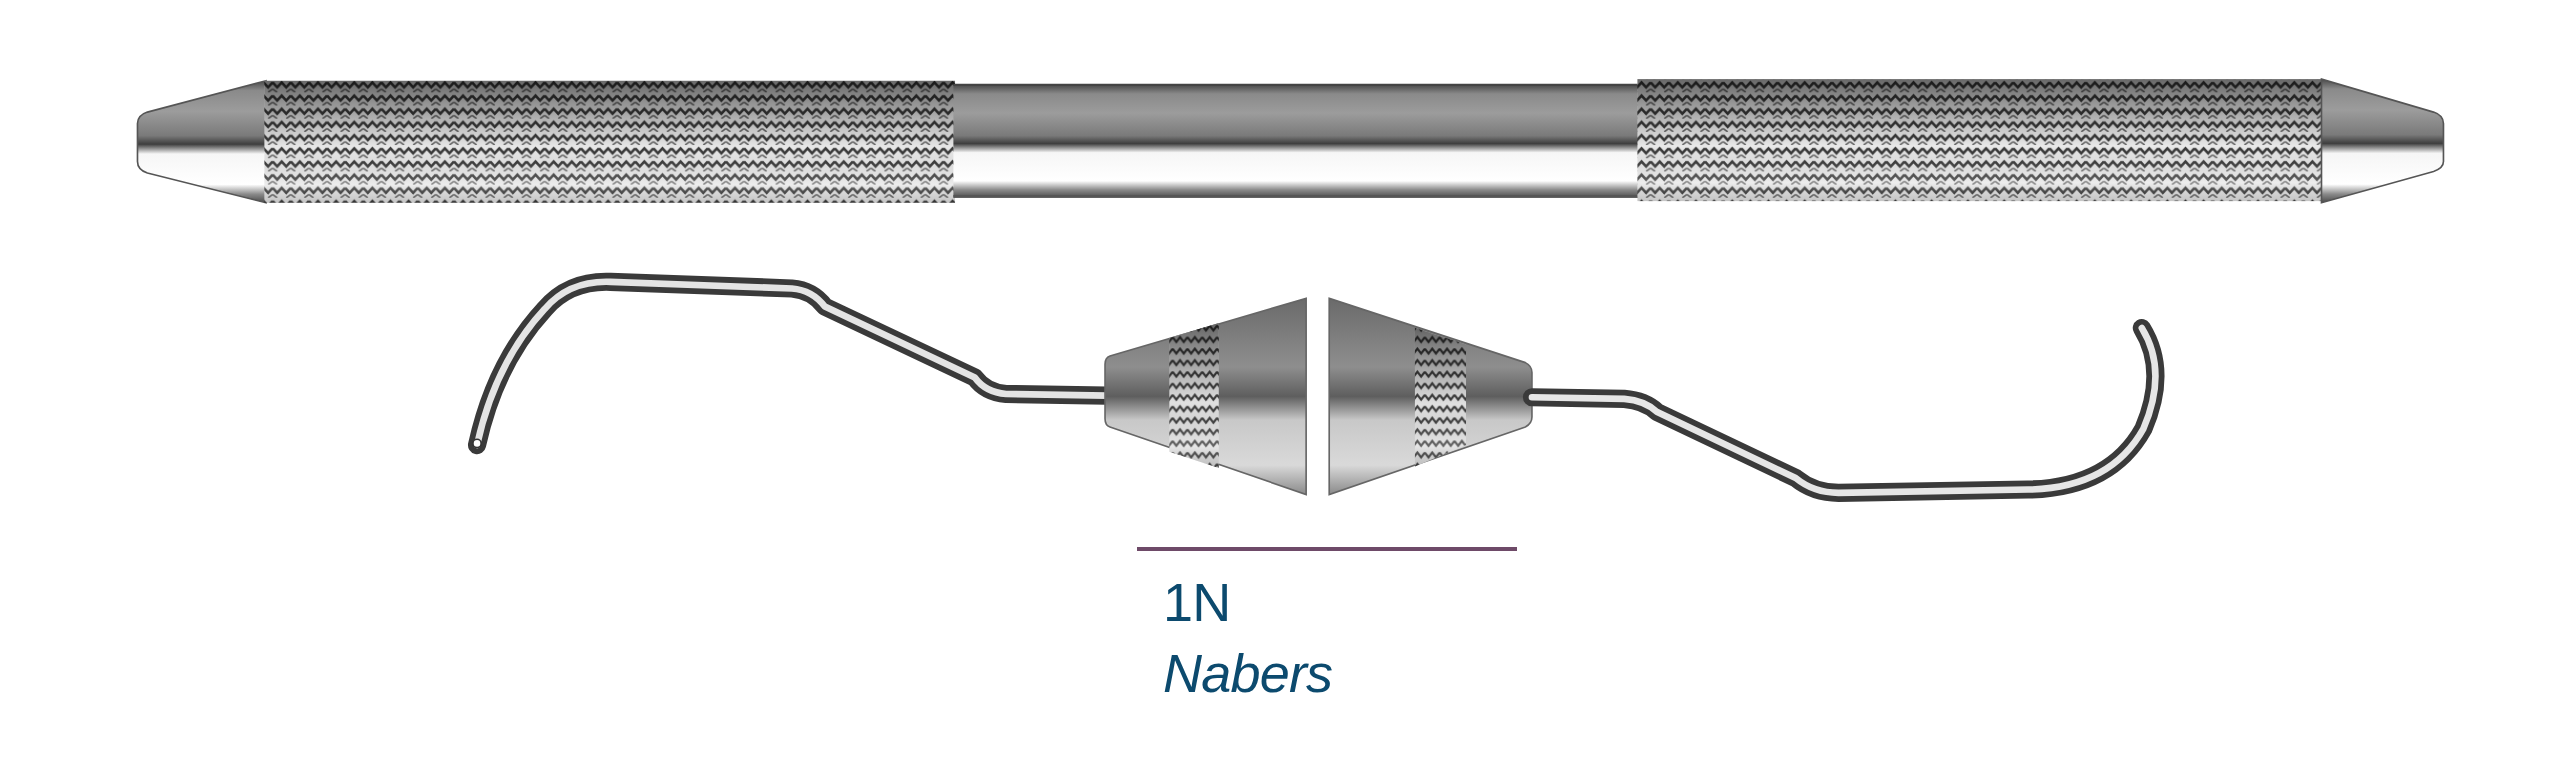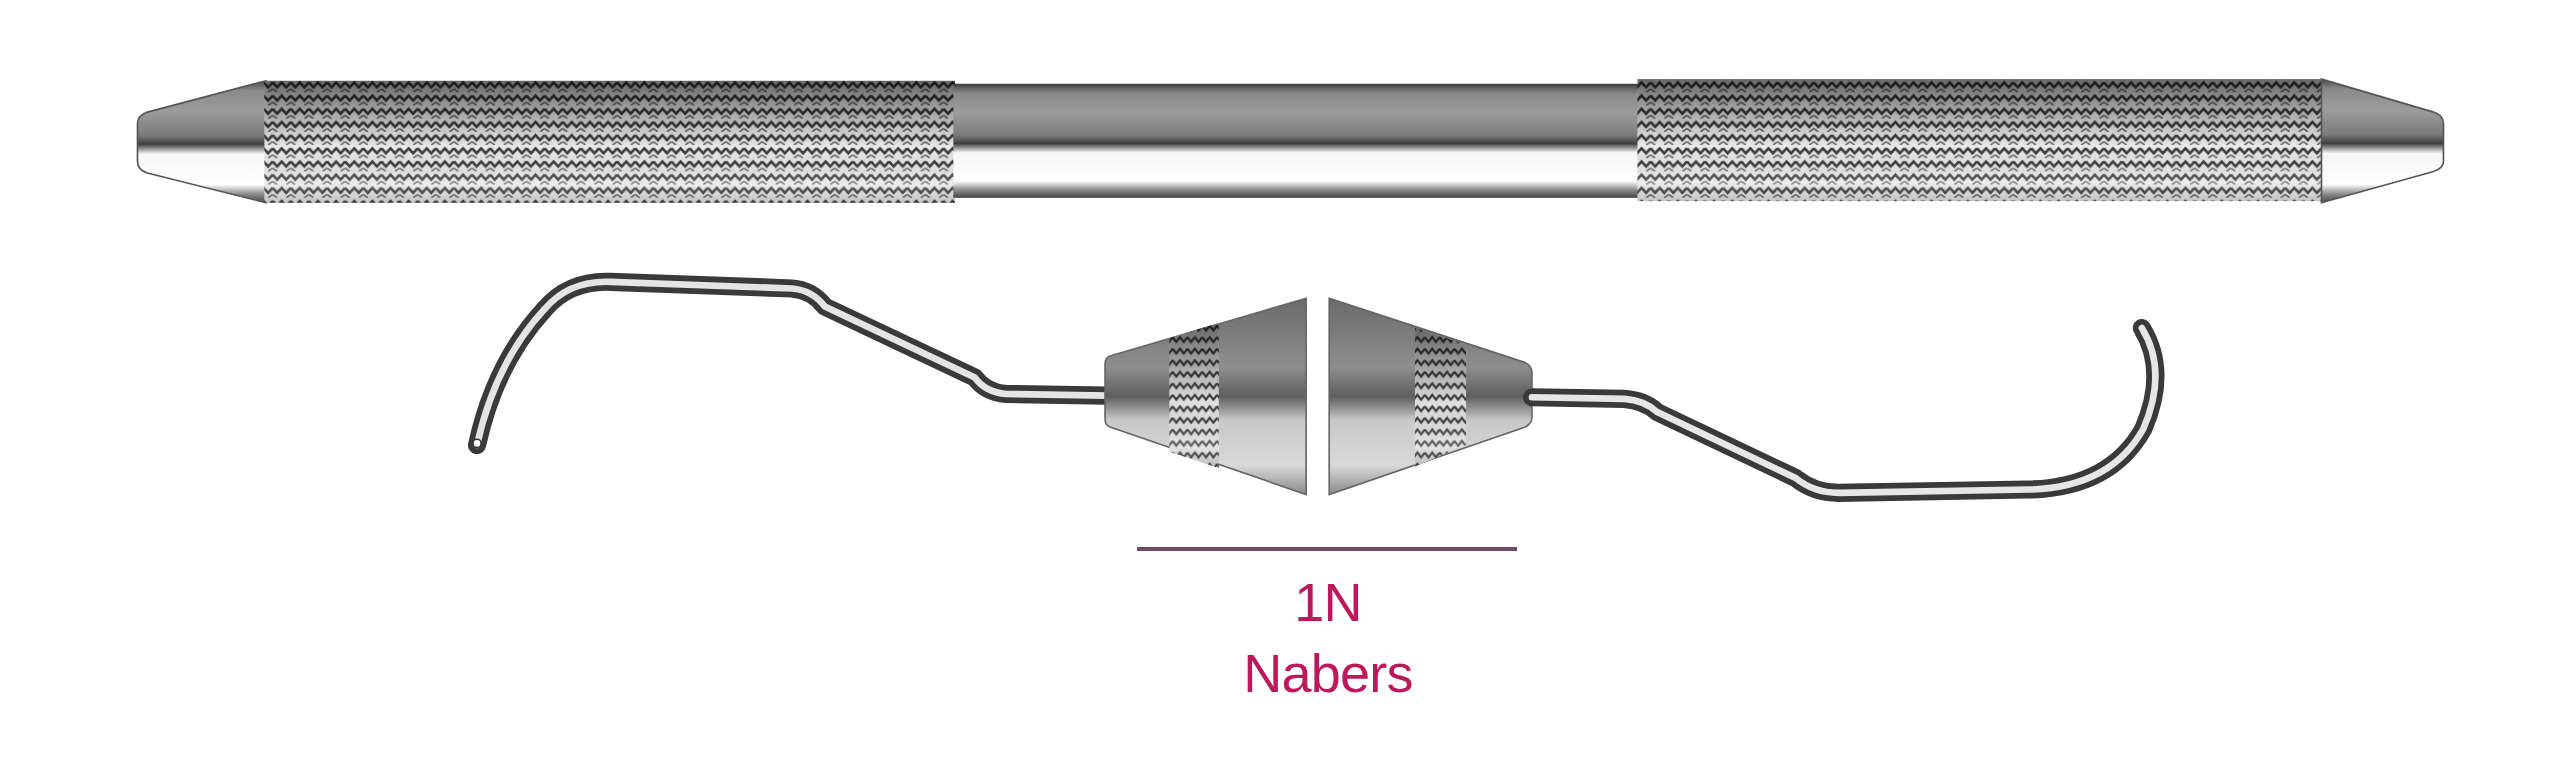--- a/index.html
+++ b/index.html
@@ -1,23 +1,23 @@
 <!DOCTYPE html>
 <html style="font-size:13px"><head>
 <meta charset="utf-8">
 <style>
   html, body { margin: 0; padding: 0; background: #ffffff; }
   body { width: 2576px; height: 778px; position: relative; overflow: hidden;
          font-family: "Liberation Sans", sans-serif; }
   .canvas { position: absolute; left: 0; top: 0; width: 2576px; height: 778px; }
   .divider { position: absolute; left: 1137px; top: 547px; width: 380px; height: 4.1px; }
-  .model { position: absolute; left: 1163px; width: 330px; text-align: center;
-           color: #be185d; font-family: "Liberation Sans", sans-serif; font-weight: normal; }
+  .model { position: absolute; left: 1163px; width: 330px; text-align: left;
+           color: #0c4a6e; font-family: "Liberation Sans", sans-serif; font-weight: normal; }
   .model-code { top: 569px; font-size: 54px; line-height: 66px; letter-spacing: -0.8px; }
-  .model-name { top: 640px; font-size: 54px; line-height: 66px; letter-spacing: -0.8px; }
+  .model-name { top: 640px; font-size: 54px; line-height: 66px; letter-spacing: -0.8px; font-style: italic; }
 </style>
 </head>
 <body>
 
 <svg class="canvas" viewBox="0 0 3124 944" xmlns="http://www.w3.org/2000/svg">
   <defs>
 
     <linearGradient id="steelV" x1="0" y1="0" x2="0" y2="1">
       <stop offset="0" stop-color="#4a4a4a"></stop>
       <stop offset="0.08" stop-color="#8a8a8a"></stop>

